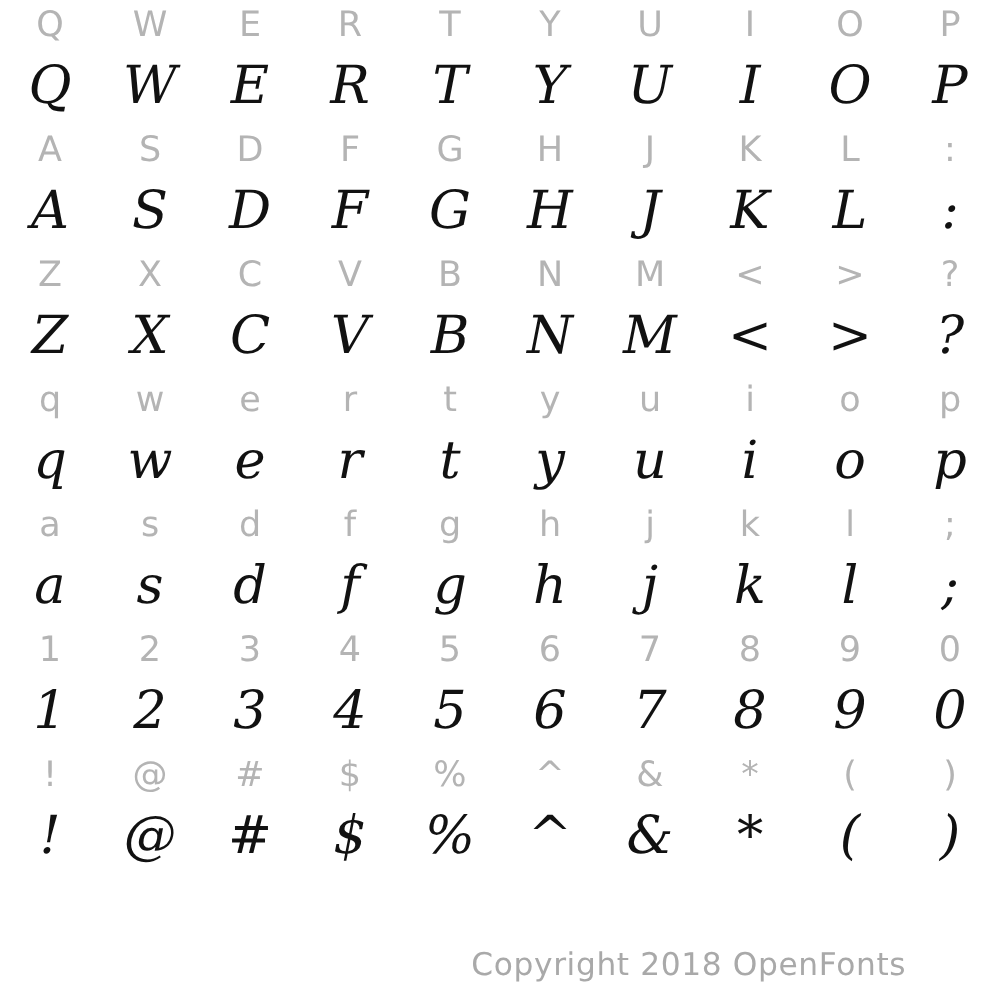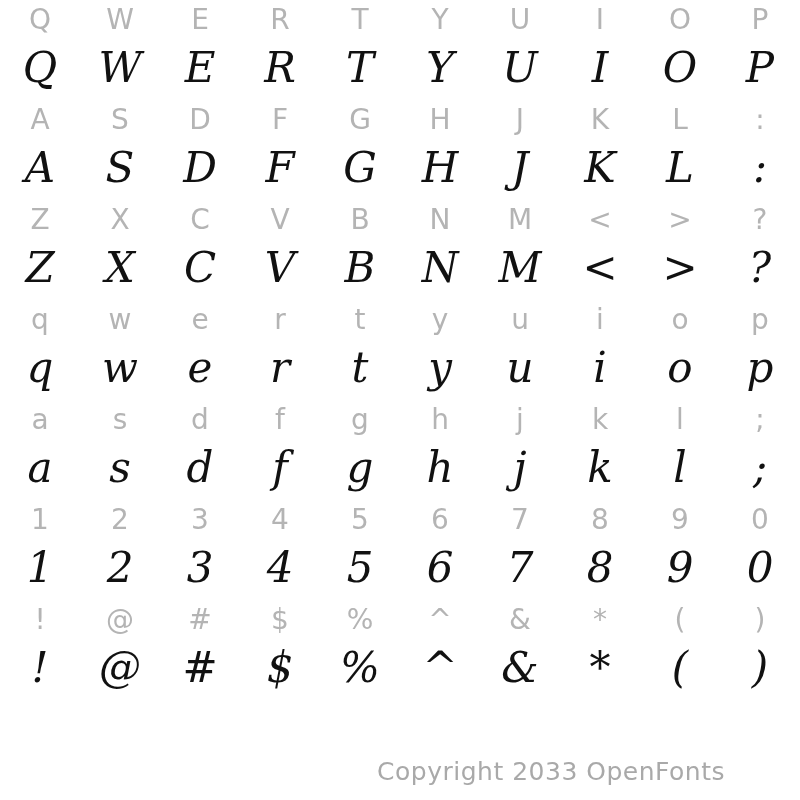--- a/index.html
+++ b/index.html
@@ -245,13 +245,13 @@
         <span>%</span>
         <span>^</span>
         <span>&amp;</span>
         <span>*</span>
         <span>(</span>
         <span>)</span>
       </div>
     </div>
   </main>
 
-<div class="watermark">Copyright 2033 OpenFonts</div>
+<div class="watermark">Copyright 2018 OpenFonts</div>
 
 </body></html>

